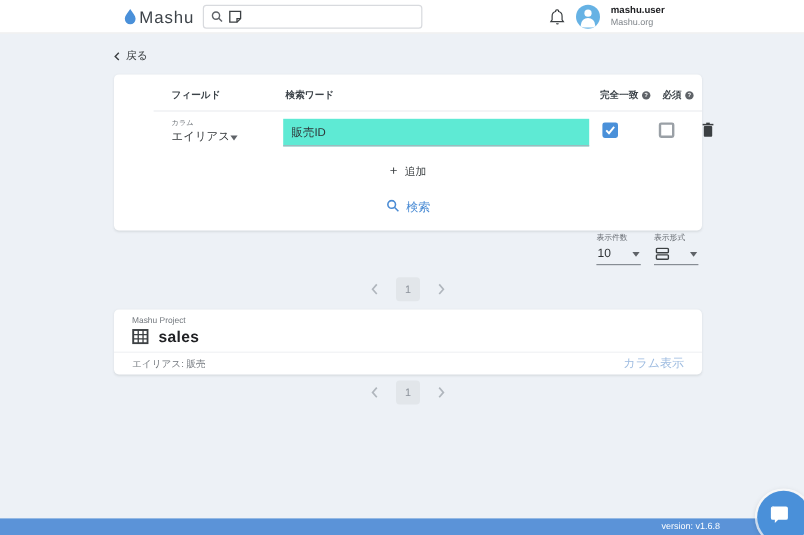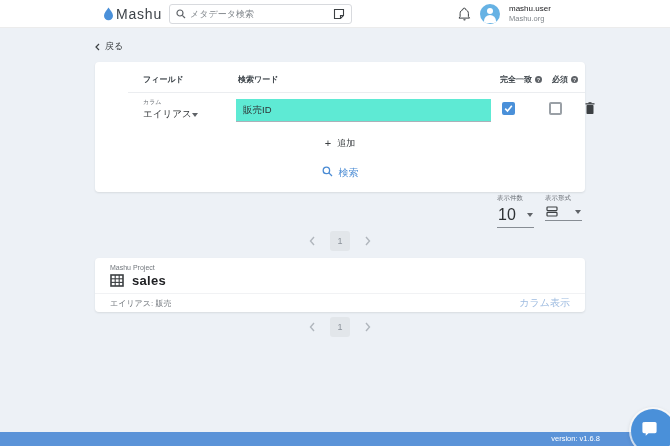--- a/index.html
+++ b/index.html
@@ -31,21 +31,21 @@
   }
   .searchbox input::placeholder { color:#80868b; }
   .header-right { position:absolute; left:458px; top:0; height:28px; display:flex; align-items:center; gap:9px; }
   .avatar {
     width:20px; height:20px; border-radius:50%; background:#66b2e4;
     position:relative; overflow:hidden; cursor:pointer; flex:none;
   }
   .avatar .head { position:absolute; left:7px; top:4px; width:6px; height:6px; border-radius:50%; background:#fff; }
   .avatar .body { position:absolute; left:4px; top:11px; width:12px; height:8px; border-radius:6px 6px 0 0; background:#fff; }
   .user-block { line-height:1.25; }
-  .user-name { font-size:8px; font-weight:normal; color:#202124; }
+  .user-name { font-size:8px; font-weight:bold; color:#202124; }
   .user-org  { font-size:7.5px; color:#80868b; }
 
   
   .back-link {
     position:absolute; top:40px; left:95px;
     display:flex; align-items:center; gap:5px;
     font-size:9px; color:#3c4043; cursor:pointer;
   }
 
   
@@ -93,21 +93,21 @@
   .search-btn { display:flex; align-items:flex-start; gap:6px; font-size:10px; color:#4a8bd4; cursor:pointer; padding:3px 10px; }
 
   
   .display-controls { position:absolute; top:194px; left:497px; display:flex; gap:11px; }
   .dc { display:flex; flex-direction:column; cursor:pointer; }
   .dc-label { font-size:6.5px; color:#6c7177; margin-bottom:2px; }
   .dc-value-row {
     display:flex; align-items:center; justify-content:space-between;
     width:37px; padding:1px 1px 3px 1px; border-bottom:1px solid #878d94;
   }
-  .dc-value { font-size:16px; color:#2e3235; }
+  .dc-value { font-size:10px; color:#2e3235; }
 
   
   .pagination {
     position:absolute; left:95px; width:490px;
     display:flex; justify-content:center; align-items:center; gap:15px;
   }
   .pg1 { top:231px; } .pg2 { top:317px; }
   .page-chevron { cursor:pointer; display:flex; align-items:center; }
   .page-num {
     width:20px; height:20px; border-radius:3px; background:#e2e6ea;
@@ -156,21 +156,20 @@
     </span>
     <span class="logo-text">Mashu</span>
   </div>
   <div class="searchbox">
     <span style="display:flex;">
       <svg width="10" height="10" viewBox="0 0 10 10">
           <circle cx="4" cy="4" r="3" fill="none" stroke="#5f6368" stroke-width="1.2"></circle>
           <line x1="6.3" y1="6.3" x2="9" y2="9" stroke="#5f6368" stroke-width="1.2"></line>
         </svg>
     </span>
-    <input type="text" placeholder="メタデータ検索" style="">
     <span style="display:flex;cursor:pointer;">
       <svg width="12" height="12" viewBox="0 0 12 12">
           <path d="M1.5 1.5 h9 v6 l-3 3 h-6 z" fill="none" stroke="#3c4043" stroke-width="1.1"></path>
           <path d="M10.5 7.5 h-3 v3" fill="none" stroke="#3c4043" stroke-width="1.1"></path>
         </svg>
     </span>
   </div>
   <div class="header-right">
     <span style="display:flex;cursor:pointer;">
       <svg width="13" height="14" viewBox="0 0 13 14">

